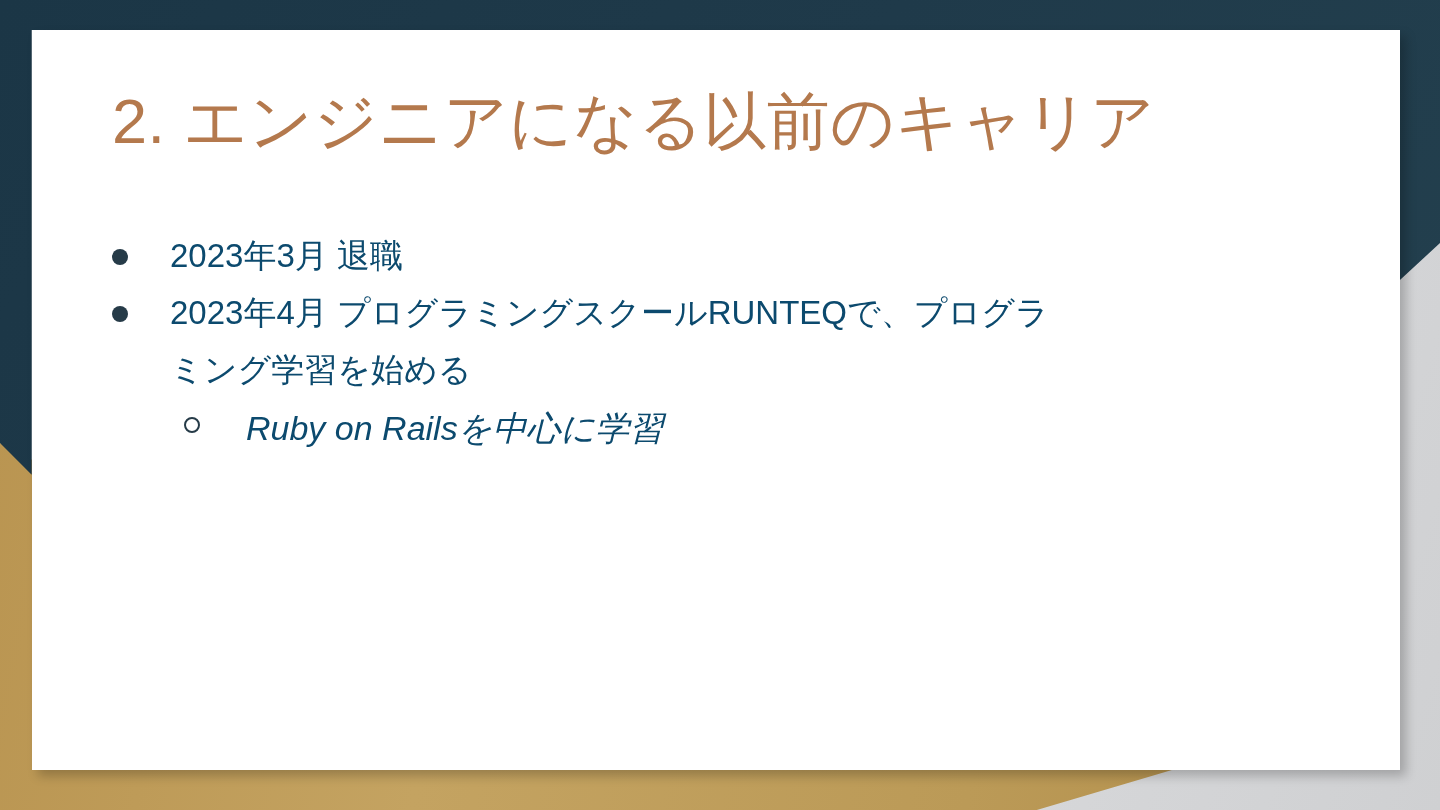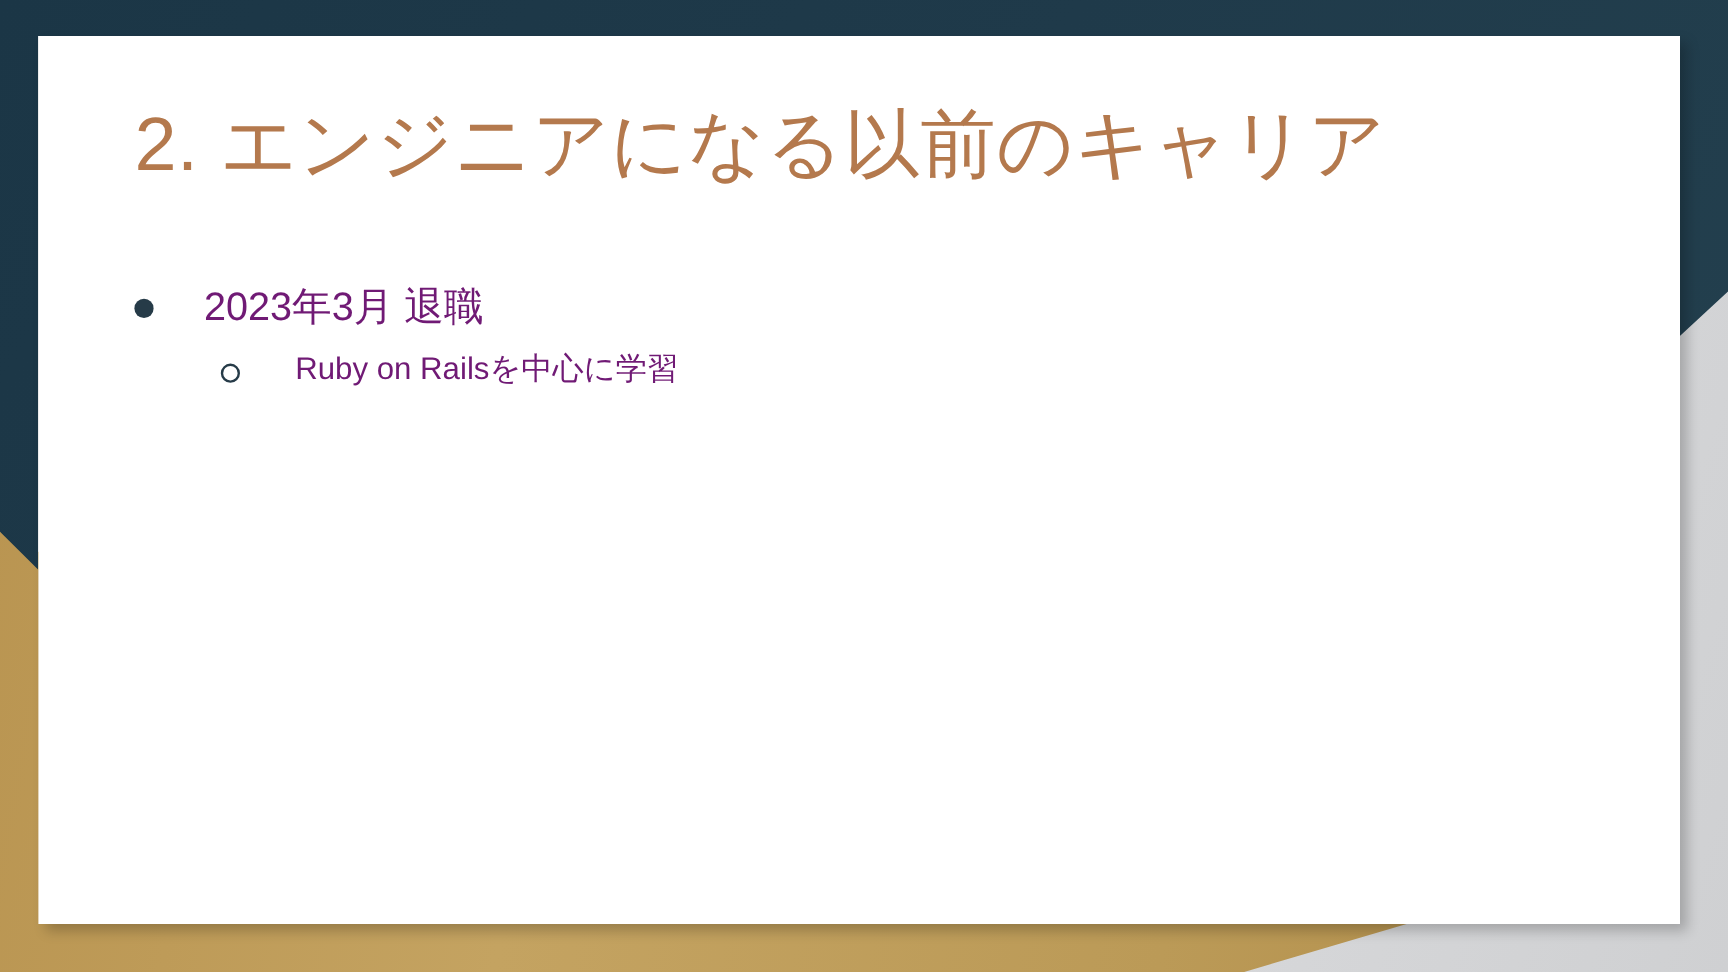--- a/index.html
+++ b/index.html
@@ -85,33 +85,34 @@
   .body-list {
     position: absolute;
     left: 112px;
     top: 228px;
     width: 1190px;
   }
 
   .bullet-row {
     display: flex;
     align-items: flex-start;
-    color: #701a75;
+    color: #0c4a6e;
     font-size: 33px;
     line-height: 1.72;
     font-weight: 400;
   }
 
   .bullet-row.level-1 {
     padding-left: 0;
   }
 
   .bullet-row.level-2 {
     padding-left: 72px;
-    font-size: 26px;
+    font-size: 34px;
+    font-style: italic;
   }
 
   .bullet-marker {
     flex: 0 0 auto;
     width: 58px;
     display: flex;
     align-items: center;
     justify-content: flex-start;
     height: 57px;
     font-size: 33px;
@@ -166,20 +167,29 @@
 
     <div class="bullet-row level-1">
       <span class="bullet-marker">
         <span class="dot-filled"></span>
       </span>
       <span class="bullet-text">
         <span class="line">2023年3月 退職</span>
       </span>
     </div>
 
+    <div class="bullet-row level-1">
+      <span class="bullet-marker">
+        <span class="dot-filled"></span>
+      </span>
+      <span class="bullet-text">
+        <span class="line">2023年4月 プログラミングスクールRUNTEQで、プログラ</span>
+        <span class="line">ミング学習を始める</span>
+      </span>
+    </div>
 
     <div class="bullet-row level-2">
       <span class="bullet-marker">
         <span class="dot-hollow"></span>
       </span>
       <span class="bullet-text">
         <span class="line">Ruby on Railsを中心に学習</span>
       </span>
     </div>
 

